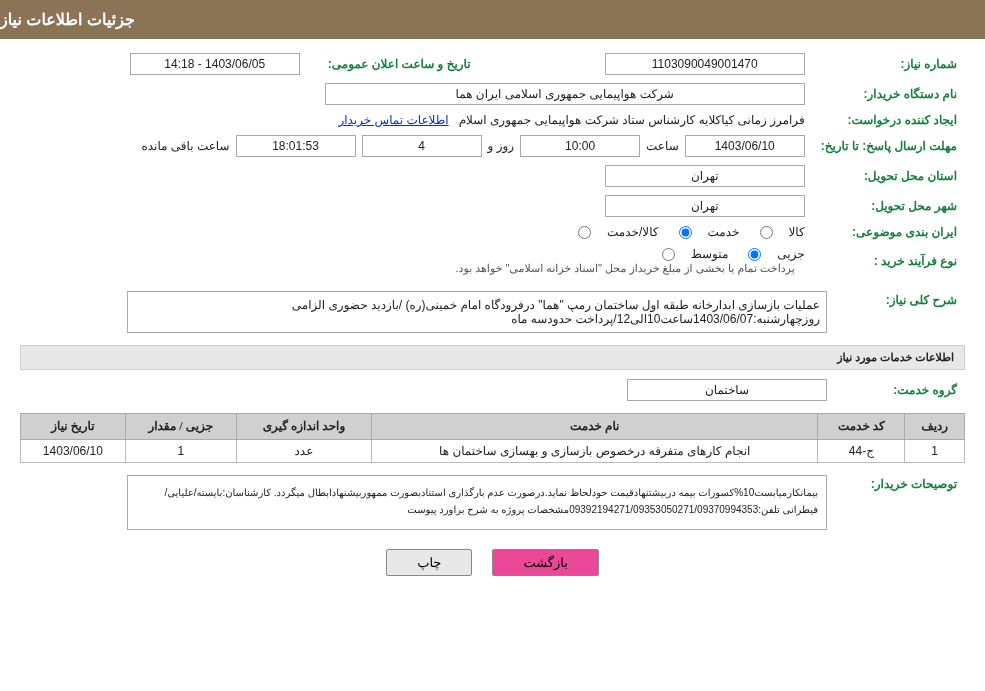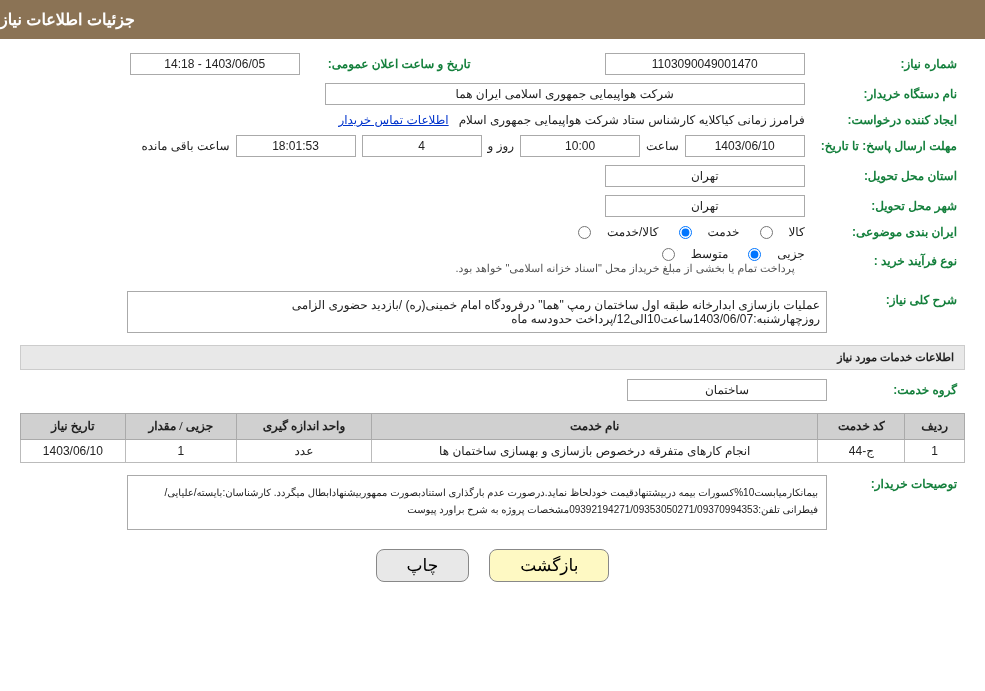--- a/index.html
+++ b/index.html
@@ -117,29 +117,29 @@
       display: flex;
       justify-content: center;
       gap: 20px;
       margin: 15px 0 10px 0;
     }
     .btn {
       padding: 5px 30px;
       border: 1px solid #888;
       background: #e8e8e8;
       cursor: pointer;
-      font-size: 17px;
+      font-size: 13px;
       font-family: Tahoma, Arial, sans-serif;
-      border-radius: 8px;
+      border-radius: 2px;
     }
     .btn-print {
       background: #e8e8e8;
     }
     .btn-back {
-      background: #fef9c3;
+      background: #ec4899;
     }
     .row-flex {
       display: flex;
       align-items: center;
       gap: 6px;
     }
   </style>
 </head>
 <body>
 

